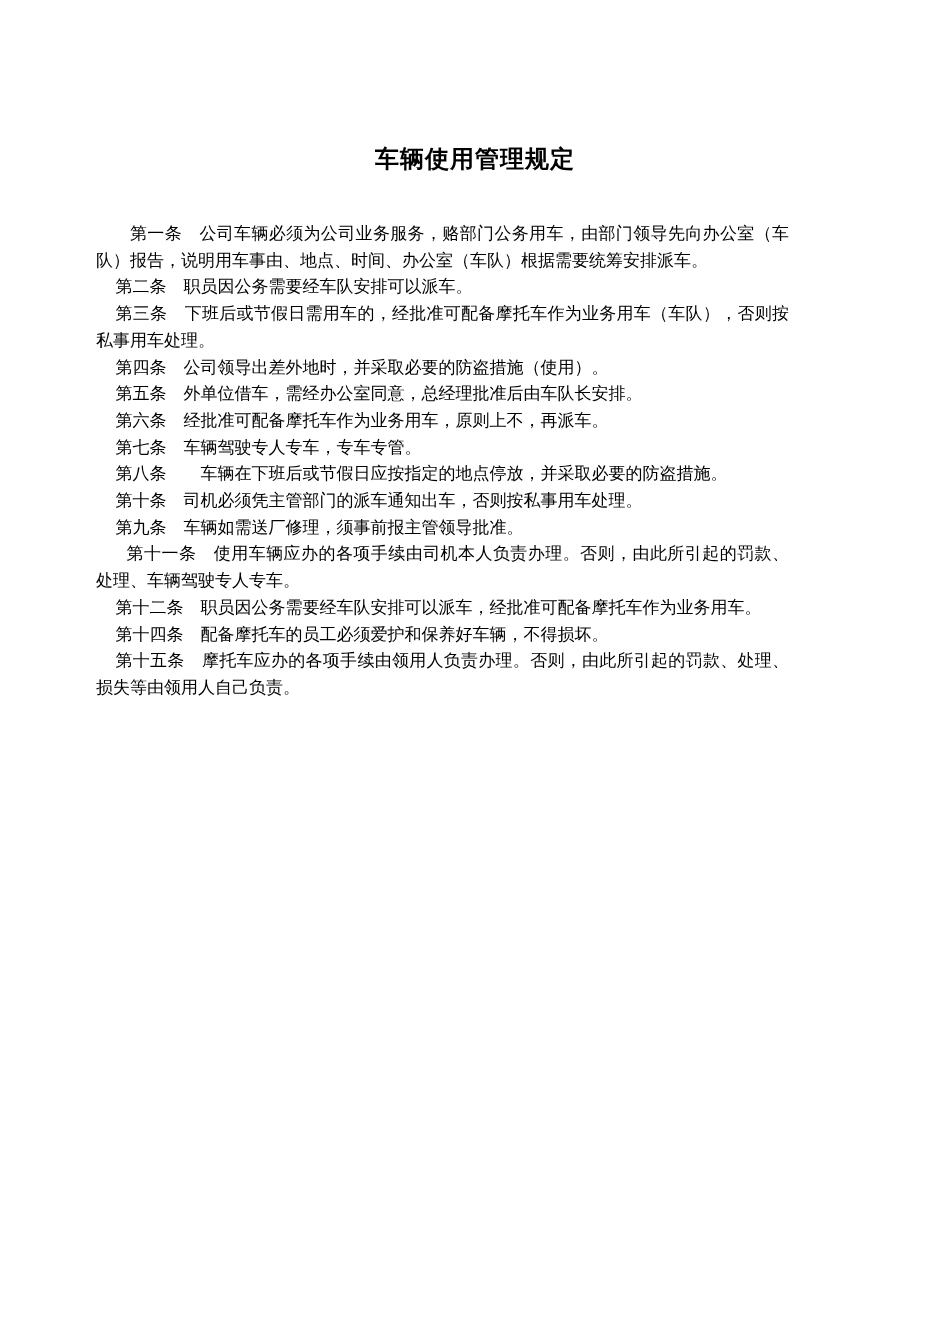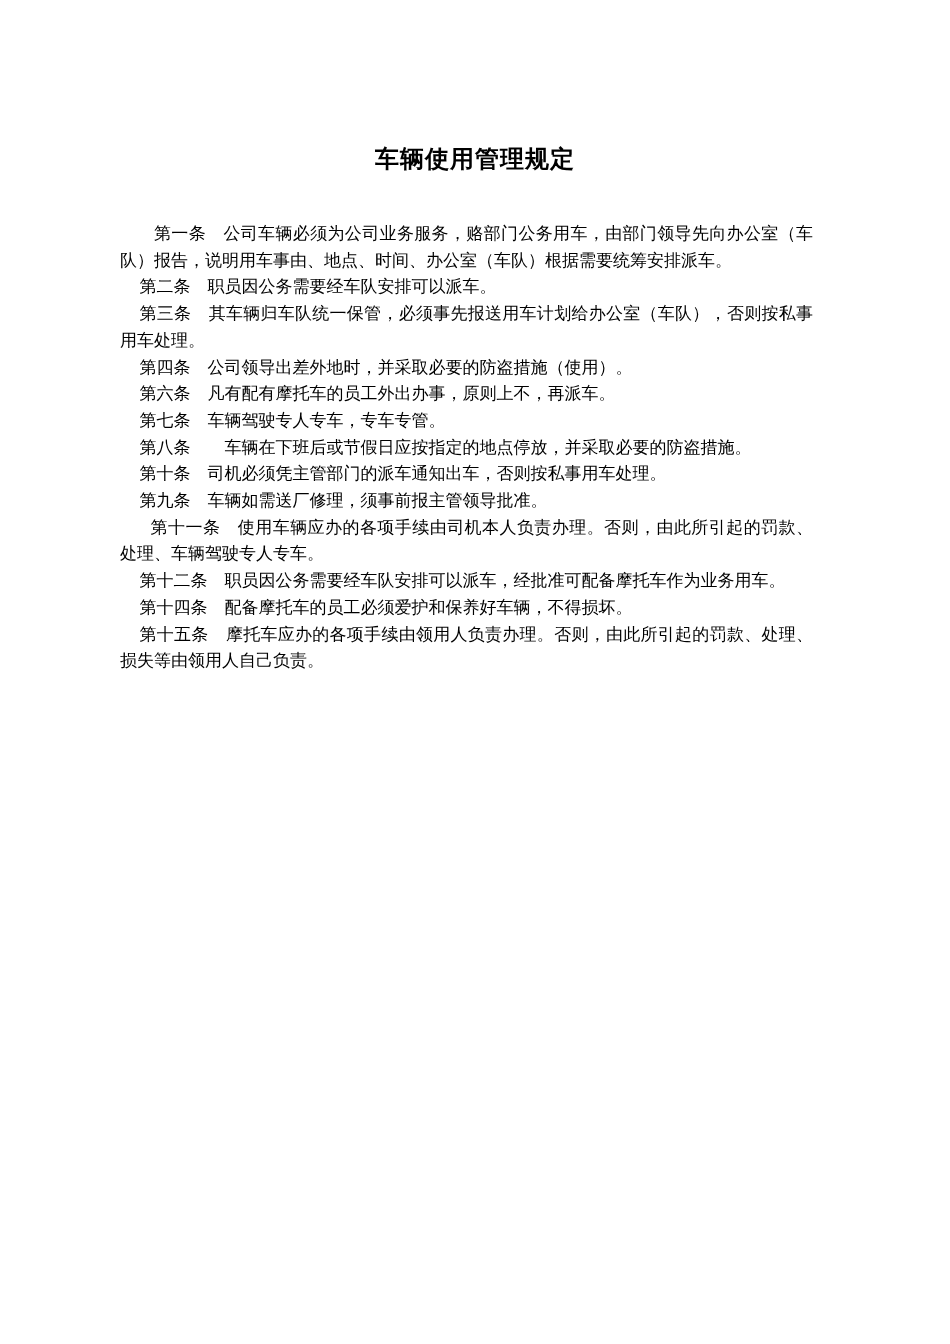--- a/index.html
+++ b/index.html
@@ -22,21 +22,21 @@
     font-family: "Liberation Sans", "DejaVu Sans", sans-serif;
     font-weight: bold;
     font-size: 24px;
     line-height: 26px;
     letter-spacing: 1px;
     color: #000000;
   }
 
   .doc-body {
     margin-top: 49px;
-    margin-left: 120px;
+    margin-left: 96px;
     width: 693px;
     font-size: 17px;
     line-height: 26.7px;
     text-align: justify;
     color: #000000;
   }
 
   .para { text-indent: 1.15em; }
   .para.indent-wide { text-indent: 2em; }      
   .para.indent-mid  { text-indent: 1.8em; }    
@@ -44,23 +44,24 @@
 </head>
 <body>
 
 <div class="page">
 
   <h1 class="doc-title">车辆使用管理规定</h1>
 
   <div class="doc-body">
     <p class="para indent-wide">第一条　公司车辆必须为公司业务服务，赂部门公务用车，由部门领导先向办公室（车队）报告，说明用车事由、地点、时间、办公室（车队）根据需要统筹安排派车。</p>
     <p class="para">第二条　职员因公务需要经车队安排可以派车。</p>
-    <p class="para">第三条　其车辆归车队统一保管，必须事先报送用车计划给办公室（车队），否则按私事用车处理。</p>
+    <p class="para">第三条　下班后或节假日需用车的，经批准可配备摩托车作为业务用车（车队），否则按私事用车处理。</p>
     <p class="para">第四条　公司领导出差外地时，并采取必要的防盗措施（使用）。</p>
-    <p class="para">第六条　凡有配有摩托车的员工外出办事，原则上不，再派车。</p>
+    <p class="para">第五条　外单位借车，需经办公室同意，总经理批准后由车队长安排。</p>
+    <p class="para">第六条　经批准可配备摩托车作为业务用车，原则上不，再派车。</p>
     <p class="para">第七条　车辆驾驶专人专车，专车专管。</p>
     <p class="para">第八条　　车辆在下班后或节假日应按指定的地点停放，并采取必要的防盗措施。</p>
     <p class="para">第十条　司机必须凭主管部门的派车通知出车，否则按私事用车处理。</p>
     <p class="para">第九条　车辆如需送厂修理，须事前报主管领导批准。</p>
     <p class="para indent-mid">第十一条　使用车辆应办的各项手续由司机本人负责办理。否则，由此所引起的罚款、处理、车辆驾驶专人专车。</p>
     <p class="para">第十二条　职员因公务需要经车队安排可以派车，经批准可配备摩托车作为业务用车。</p>
     <p class="para">第十四条　配备摩托车的员工必须爱护和保养好车辆，不得损坏。</p>
     <p class="para">第十五条　摩托车应办的各项手续由领用人负责办理。否则，由此所引起的罚款、处理、损失等由领用人自己负责。</p>
   </div>
 

